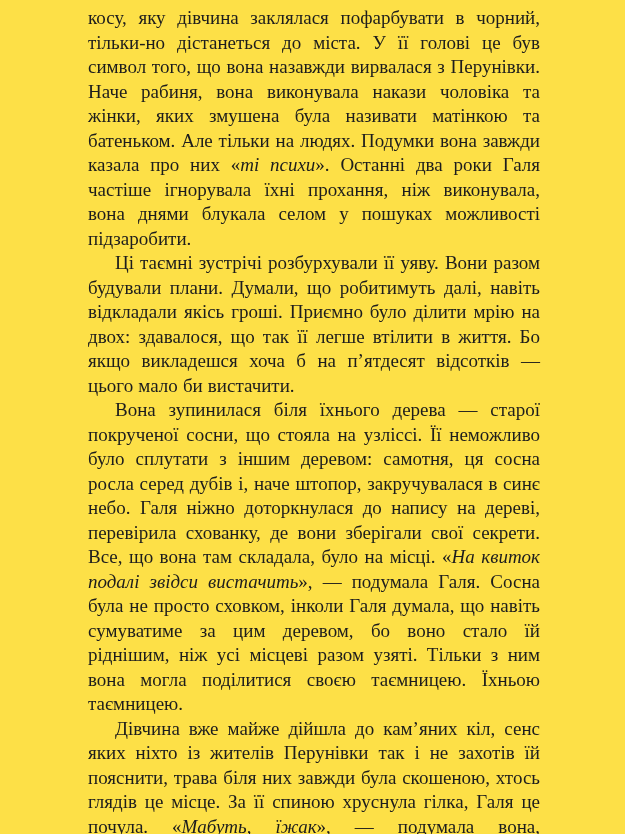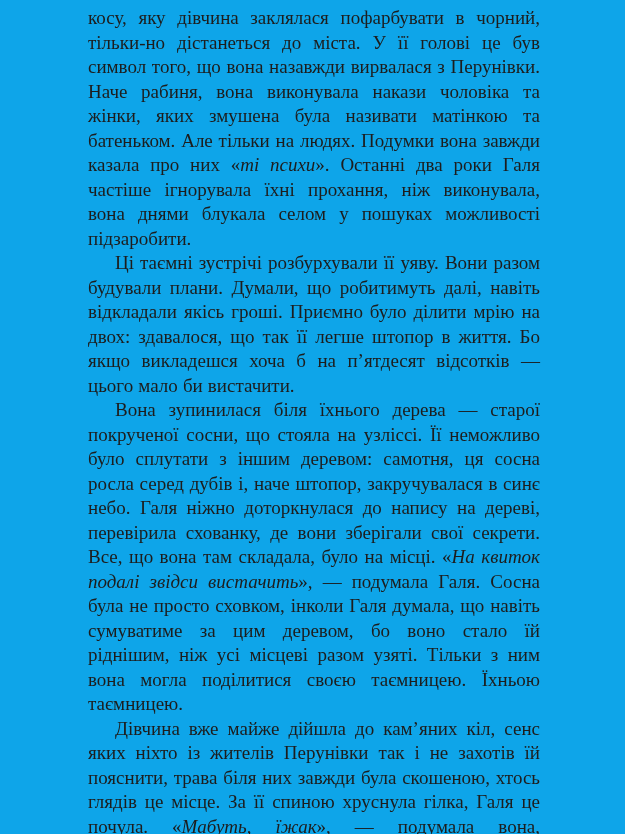--- a/index.html
+++ b/index.html
@@ -4,21 +4,21 @@
   <style>
     html, body {
       margin: 0;
       padding: 0;
       background: #ffffff;
     }
     .page {
       position: relative;
       width: 625px;
       height: 834px;
-      background: #0ea5e9;
+      background: #fde047;
       overflow: hidden;
       font-family: "Liberation Serif", "DejaVu Serif", serif;
     }
     .text-block {
       position: absolute;
       top: 6px;
       left: 88px;
       width: 452px;
       color: #1d1d1d;
       font-size: 19px;
@@ -38,17 +38,17 @@
     .em {
       font-style: italic;
     }
   </style>
 </head>
 <body>
 
 <div class="page">
   <div class="text-block" id="text-block">
       <p class="para"><span>косу, яку дівчина заклялася пофарбувати в чорний, тільки-но дістанеться до міста. У її голові це був символ того, що вона назавжди вирвалася з Перунівки. Наче рабиня, вона виконувала накази чоловіка та жінки, яких змушена була називати матінкою та батеньком. Але тільки на людях. Подумки вона завжди казала про них «</span><span class="em">ті психи</span><span>». Останні два роки Галя частіше ігнорувала їхні прохання, ніж виконувала, вона днями блукала селом у пошуках можливості підзаробити.</span></p>
-      <p class="para indent"><span>Ці таємні зустрічі розбурхували її уяву. Вони разом будували плани. Думали, що робитимуть далі, навіть відкладали якісь гроші. Приємно було ділити мрію на двох: здавалося, що так її легше штопор в життя. Бо якщо викладешся хоча б на п’ятдесят відсотків — цього мало би вистачити.</span></p>
+      <p class="para indent"><span>Ці таємні зустрічі розбурхували її уяву. Вони разом будували плани. Думали, що робитимуть далі, навіть відкладали якісь гроші. Приємно було ділити мрію на двох: здавалося, що так її легше втілити в життя. Бо якщо викладешся хоча б на п’ятдесят відсотків — цього мало би вистачити.</span></p>
       <p class="para indent"><span>Вона зупинилася біля їхнього дерева — старої покрученої сосни, що стояла на узліссі. Її неможливо було сплутати з іншим деревом: самотня, ця сосна росла серед дубів і, наче штопор, закручувалася в синє небо. Галя ніжно доторкнулася до напису на дереві, перевірила схованку, де вони зберігали свої секрети. Все, що вона там складала, було на місці. «</span><span class="em">На квиток подалі звідси вистачить</span><span>», — подумала Галя. Сосна була не просто сховком, інколи Галя думала, що навіть сумуватиме за цим деревом, бо воно стало їй ріднішим, ніж усі місцеві разом узяті. Тільки з ним вона могла поділитися своєю таємницею. Їхньою таємницею.</span></p>
       <p class="para indent"><span>Дівчина вже майже дійшла до кам’яних кіл, сенс яких ніхто із жителів Перунівки так і не захотів їй пояснити, трава біля них завжди була скошеною, хтось глядів це місце. За її спиною хруснула гілка, Галя це почула. «</span><span class="em">Мабуть, їжак</span><span>», — подумала вона, намагаючись заспокоїти себе. Але «</span></p>
     </div>
 </div>
 
 </body></html>

